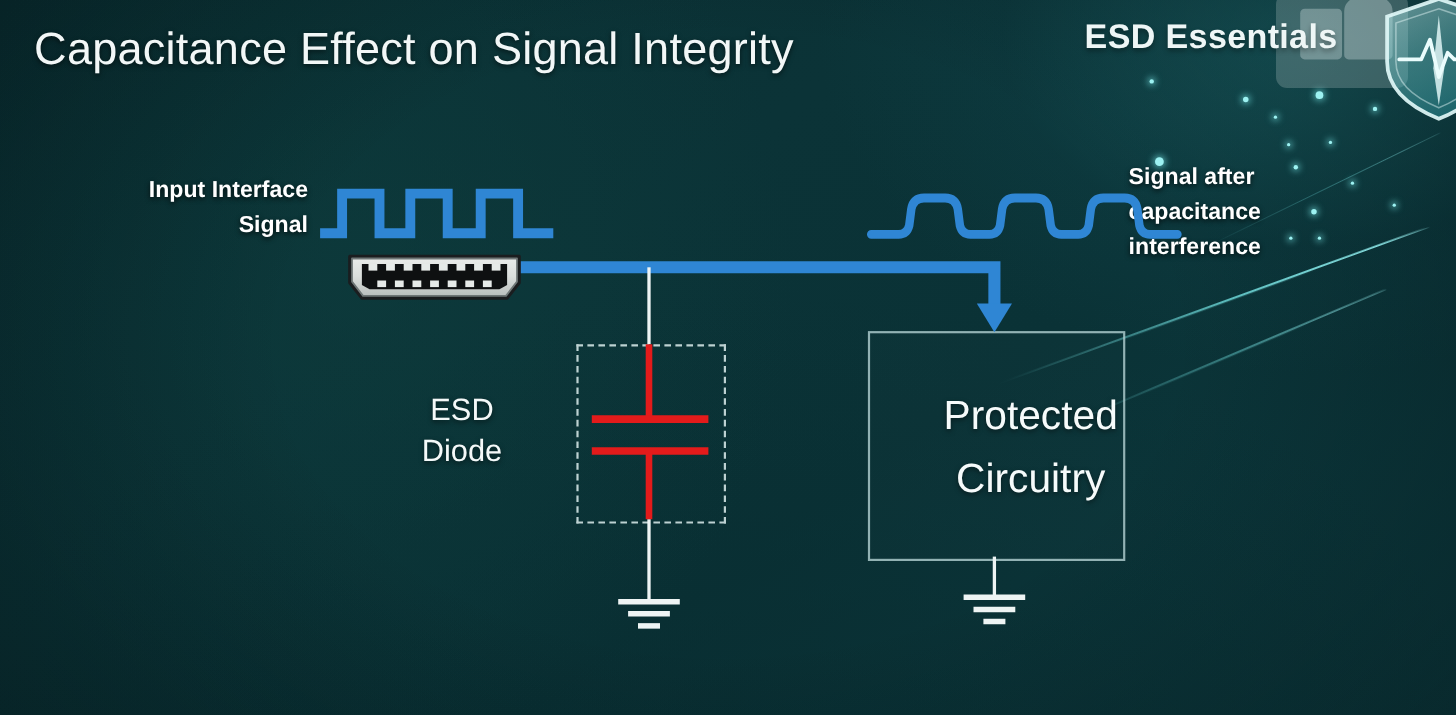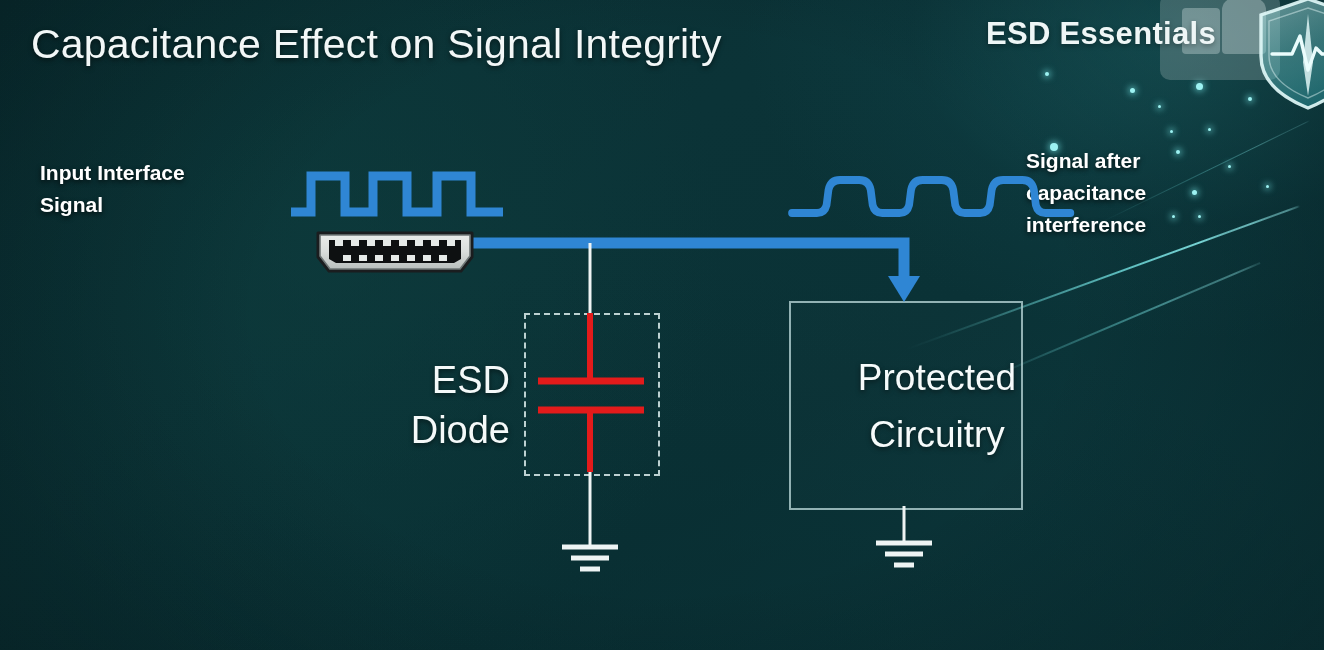--- a/index.html
+++ b/index.html
@@ -35,24 +35,24 @@
   .shield{position:absolute;left:1256px;top:-4px;width:104px;height:116px;pointer-events:none;}
 
   
   .title{position:absolute;left:31px;top:21px;font-size:41px;color:#f2f7f7;letter-spacing:.2px;
     text-shadow:0 2px 5px rgba(0,0,0,0.55);white-space:nowrap;}
   .brand{position:absolute;left:986px;top:16px;font-size:31px;color:#eef6f6;letter-spacing:.3px;
     text-shadow:0 2px 5px rgba(0,0,0,0.35);white-space:nowrap;font-weight:bold;}
 
   .lbl{position:absolute;font-weight:bold;color:#ffffff;font-size:21px;line-height:1.52;
     text-shadow:0 2px 5px rgba(0,0,0,0.72);}
-  .lbl-in{left:40px;top:157px;width:240px;}
+  .lbl-in{left:40px;top:157px;width:240px;text-align:right;}
   .lbl-out{left:1026px;top:145px;width:240px;text-align:left;}
 
-  .sym-lbl{position:absolute;color:#f4f9f9;font-size:38px;line-height:1.32;text-align:right;
+  .sym-lbl{position:absolute;color:#f4f9f9;font-size:28px;line-height:1.32;text-align:center;
     text-shadow:0 2px 5px rgba(0,0,0,0.55);}
   .lbl-esd{left:330px;top:355px;width:180px;}
 
   .boxtext{position:absolute;left:790px;top:349px;width:230px;text-align:center;color:#f6fbfb;
     font-size:37px;line-height:1.55;text-shadow:0 2px 5px rgba(0,0,0,0.5);}
 
   
   .svg-layer{position:absolute;inset:0;}
   .pc-box{position:absolute;left:789px;top:301px;width:230px;height:205px;
     border:2px solid rgba(176,206,208,0.82);background:rgba(255,255,255,0.012);}

